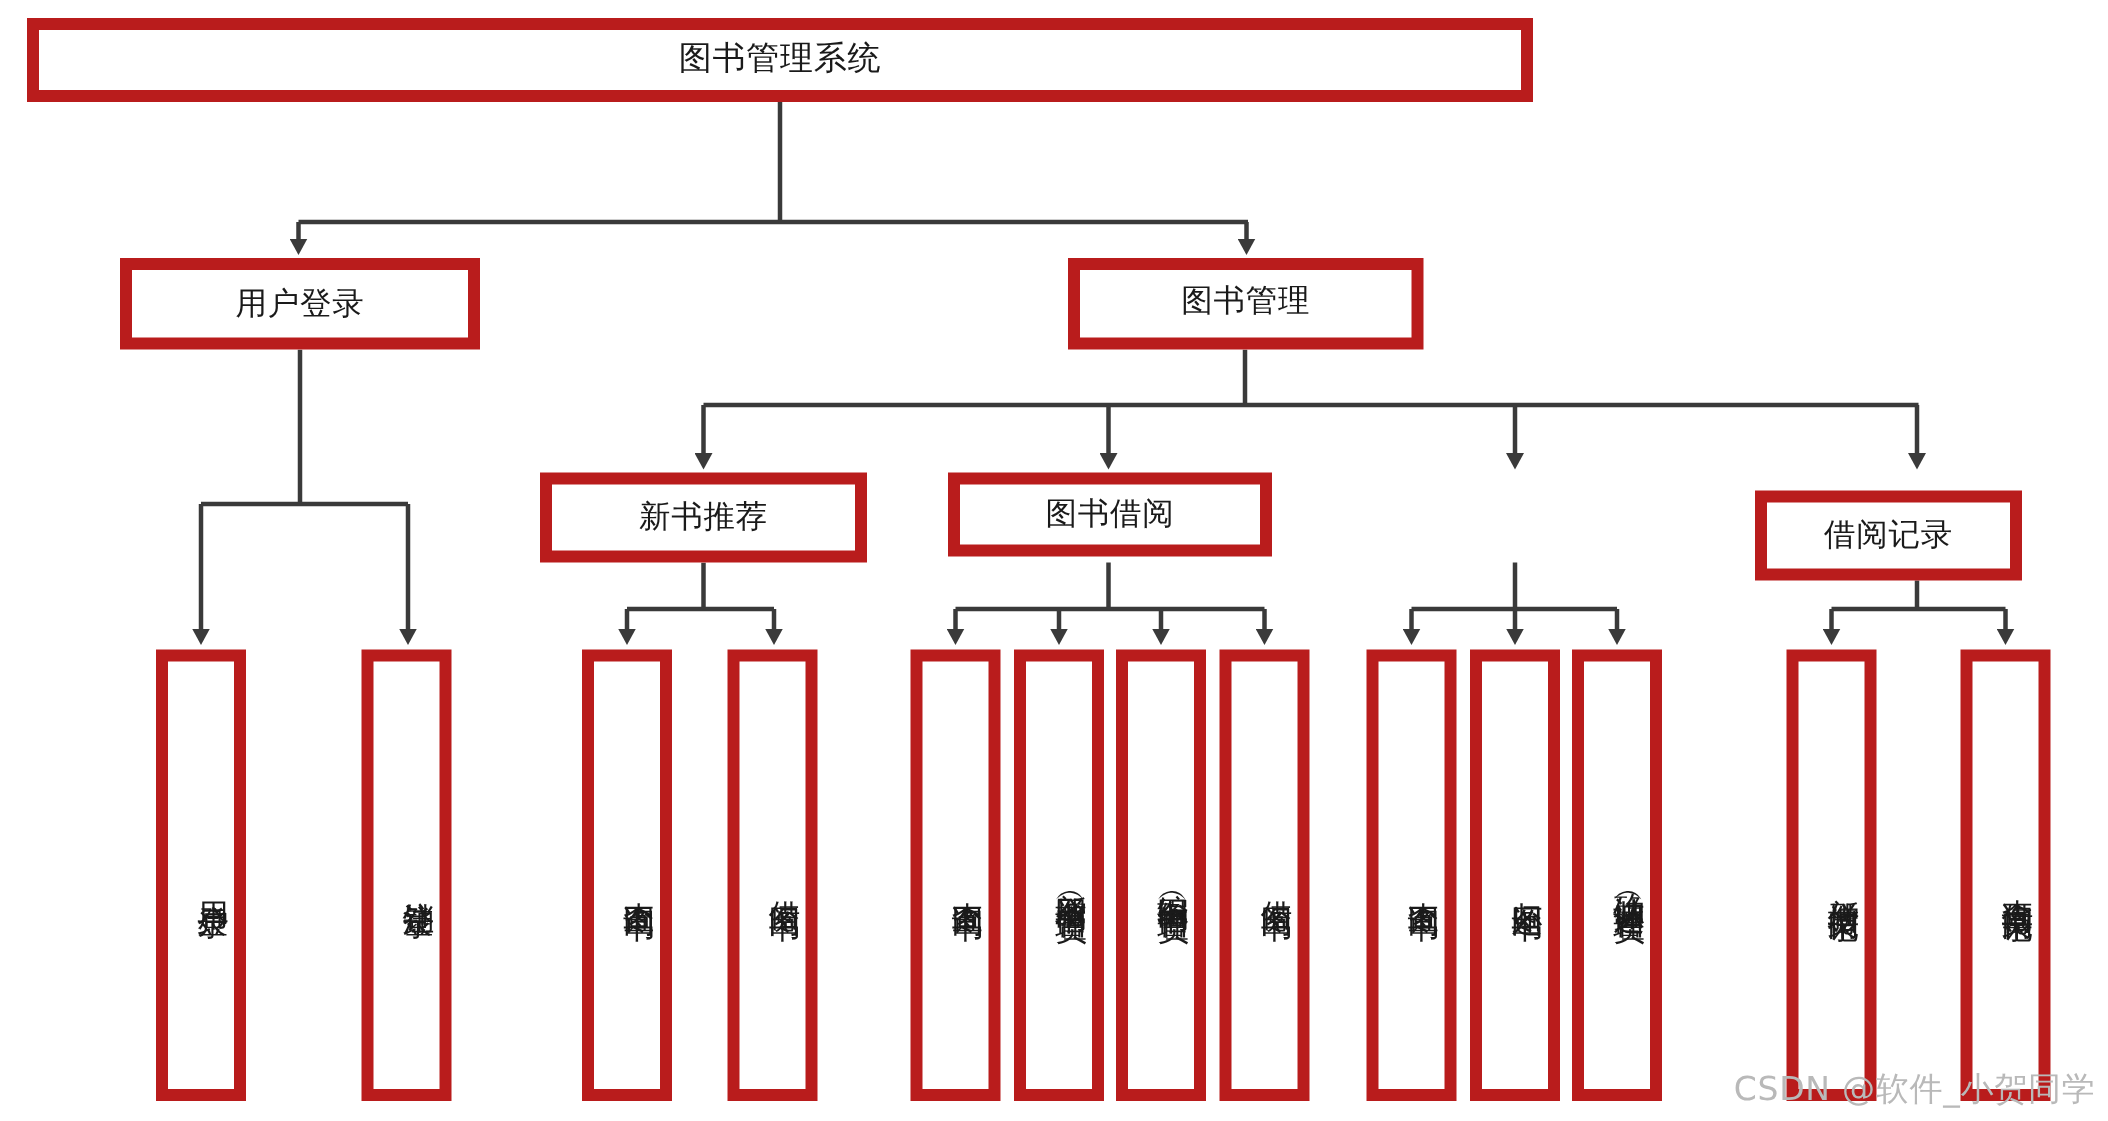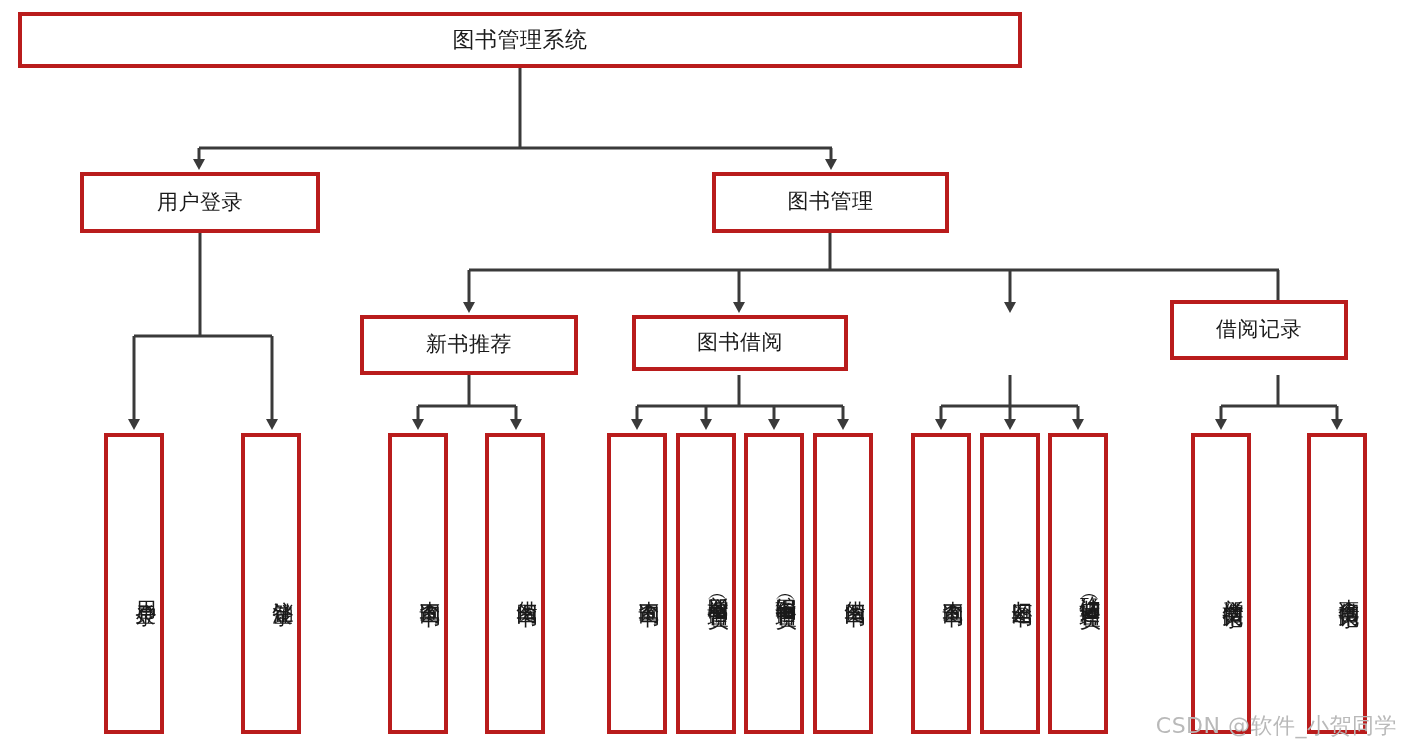--- a/index.html
+++ b/index.html
@@ -23,21 +23,21 @@
     left: 0;
     top: 0;
     width: 1405px;
     height: 747px;
     pointer-events: none;
   }
   .node {
     position: absolute;
     box-sizing: border-box;
     background: #ffffff;
-    border: 4px solid #b91c1c;
+    border: 8px solid #b91c1c;
     display: flex;
     align-items: center;
     justify-content: center;
     color: #1a1a1a;
   }
   .node-h {
     font-size: 21px;
     letter-spacing: 0.5px;
     line-height: 1.2;
     white-space: nowrap;
@@ -134,21 +134,21 @@
 
   <div class="node node-h" style="left:80px; top:172px; width:240px; height:61px;">用户登录</div>
 
   <div class="node node-h" style="left:712px; top:172px; width:237px; height:61px;font-family:Liberation Mono, monospace;">图书管理</div>
 
   <div class="node node-h" style="left:360px; top:315px; width:218px; height:60px;">新书推荐</div>
 
   <div class="node node-h" style="left:632px; top:315px; width:216px; height:56px;">图书借阅</div>
 
 
-  <div class="node node-h" style="left:1170px; top:300px; width:178px; height:60px;">借阅记录</div>
+  <div class="node node-h" style="left:1170px; top:327px; width:178px; height:60px;">借阅记录</div>
 
   <div class="node node-v" style="left:104px; top:433px; width:60px; height:301px;">
     <span class="vtext">用户登录</span>
   </div>
 
   <div class="node node-v" style="left:241px; top:433px; width:60px; height:301px;">
     <span class="vtext">注销登录</span>
   </div>
 
   <div class="node node-v" style="left:388px; top:433px; width:60px; height:301px;">

